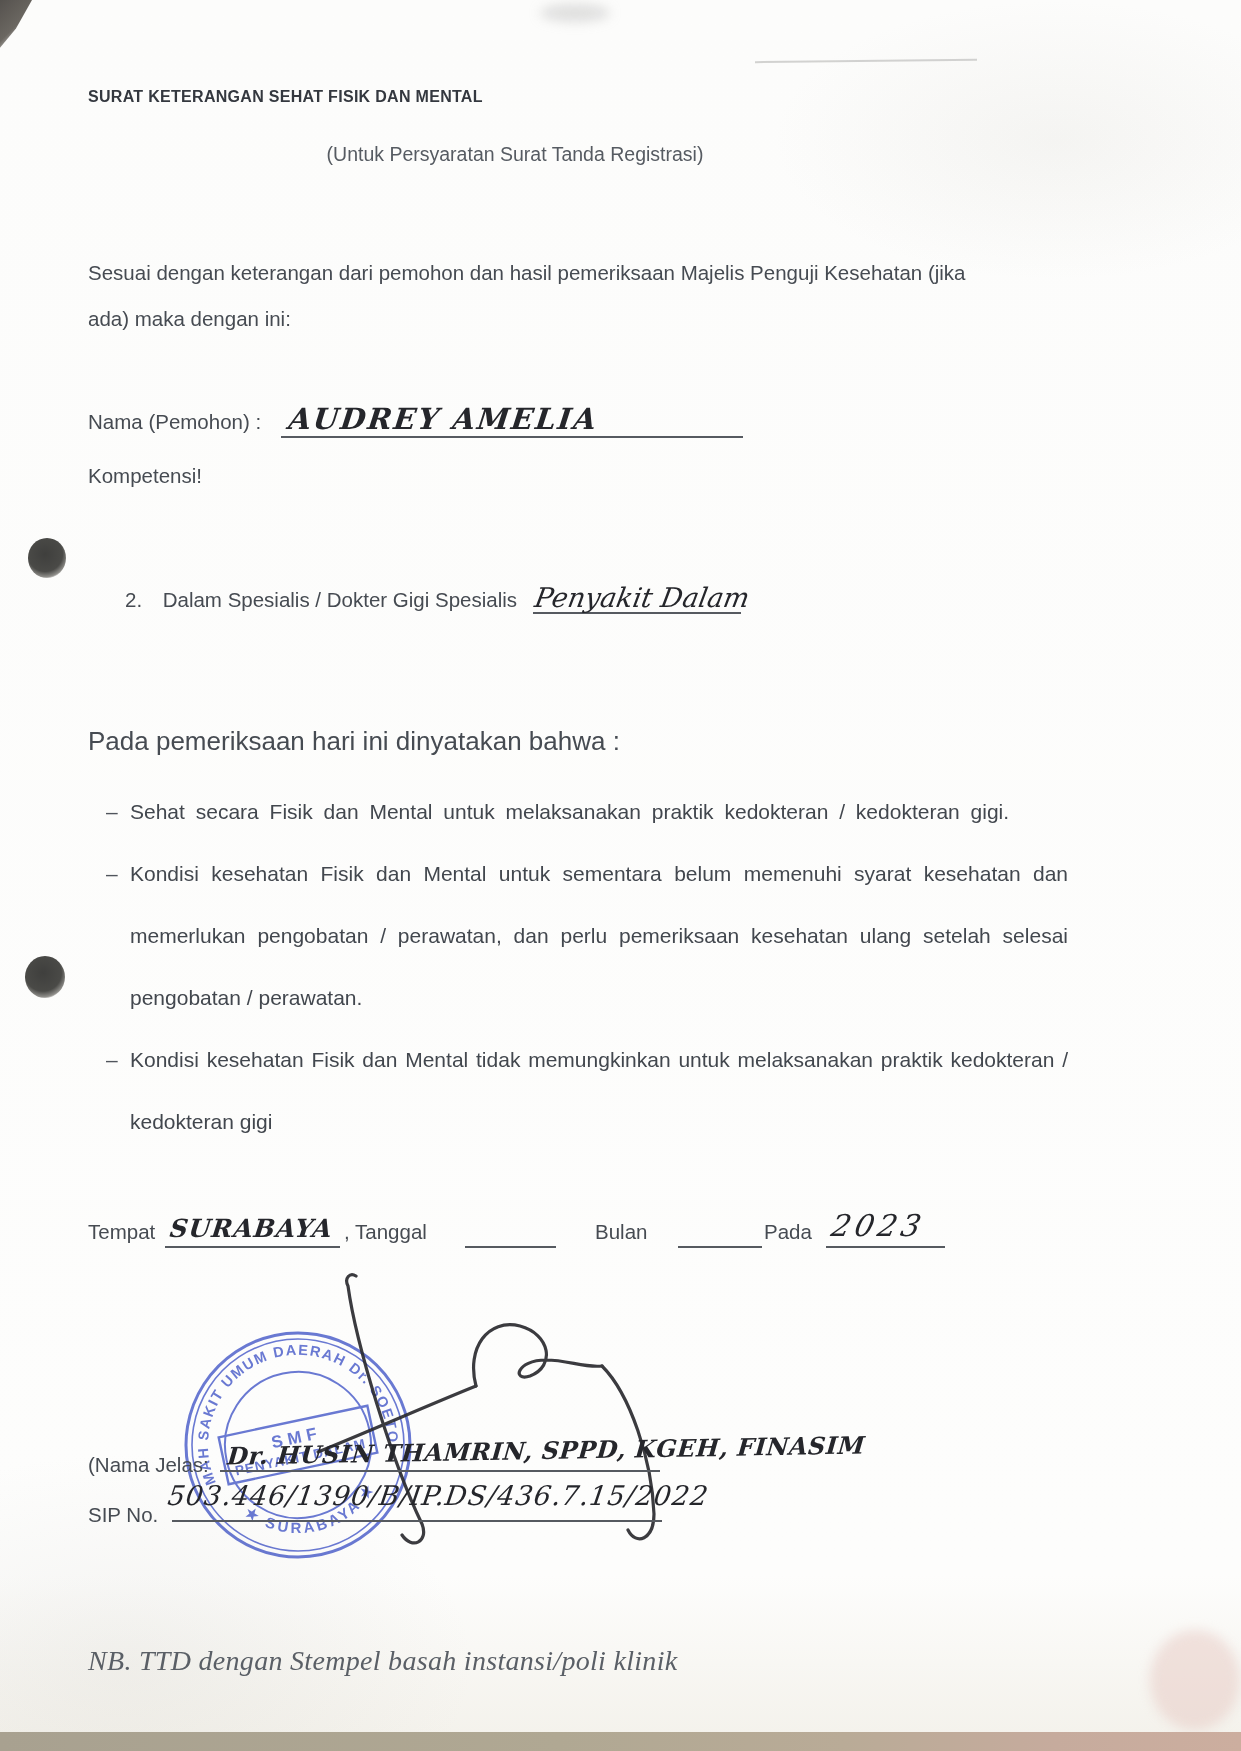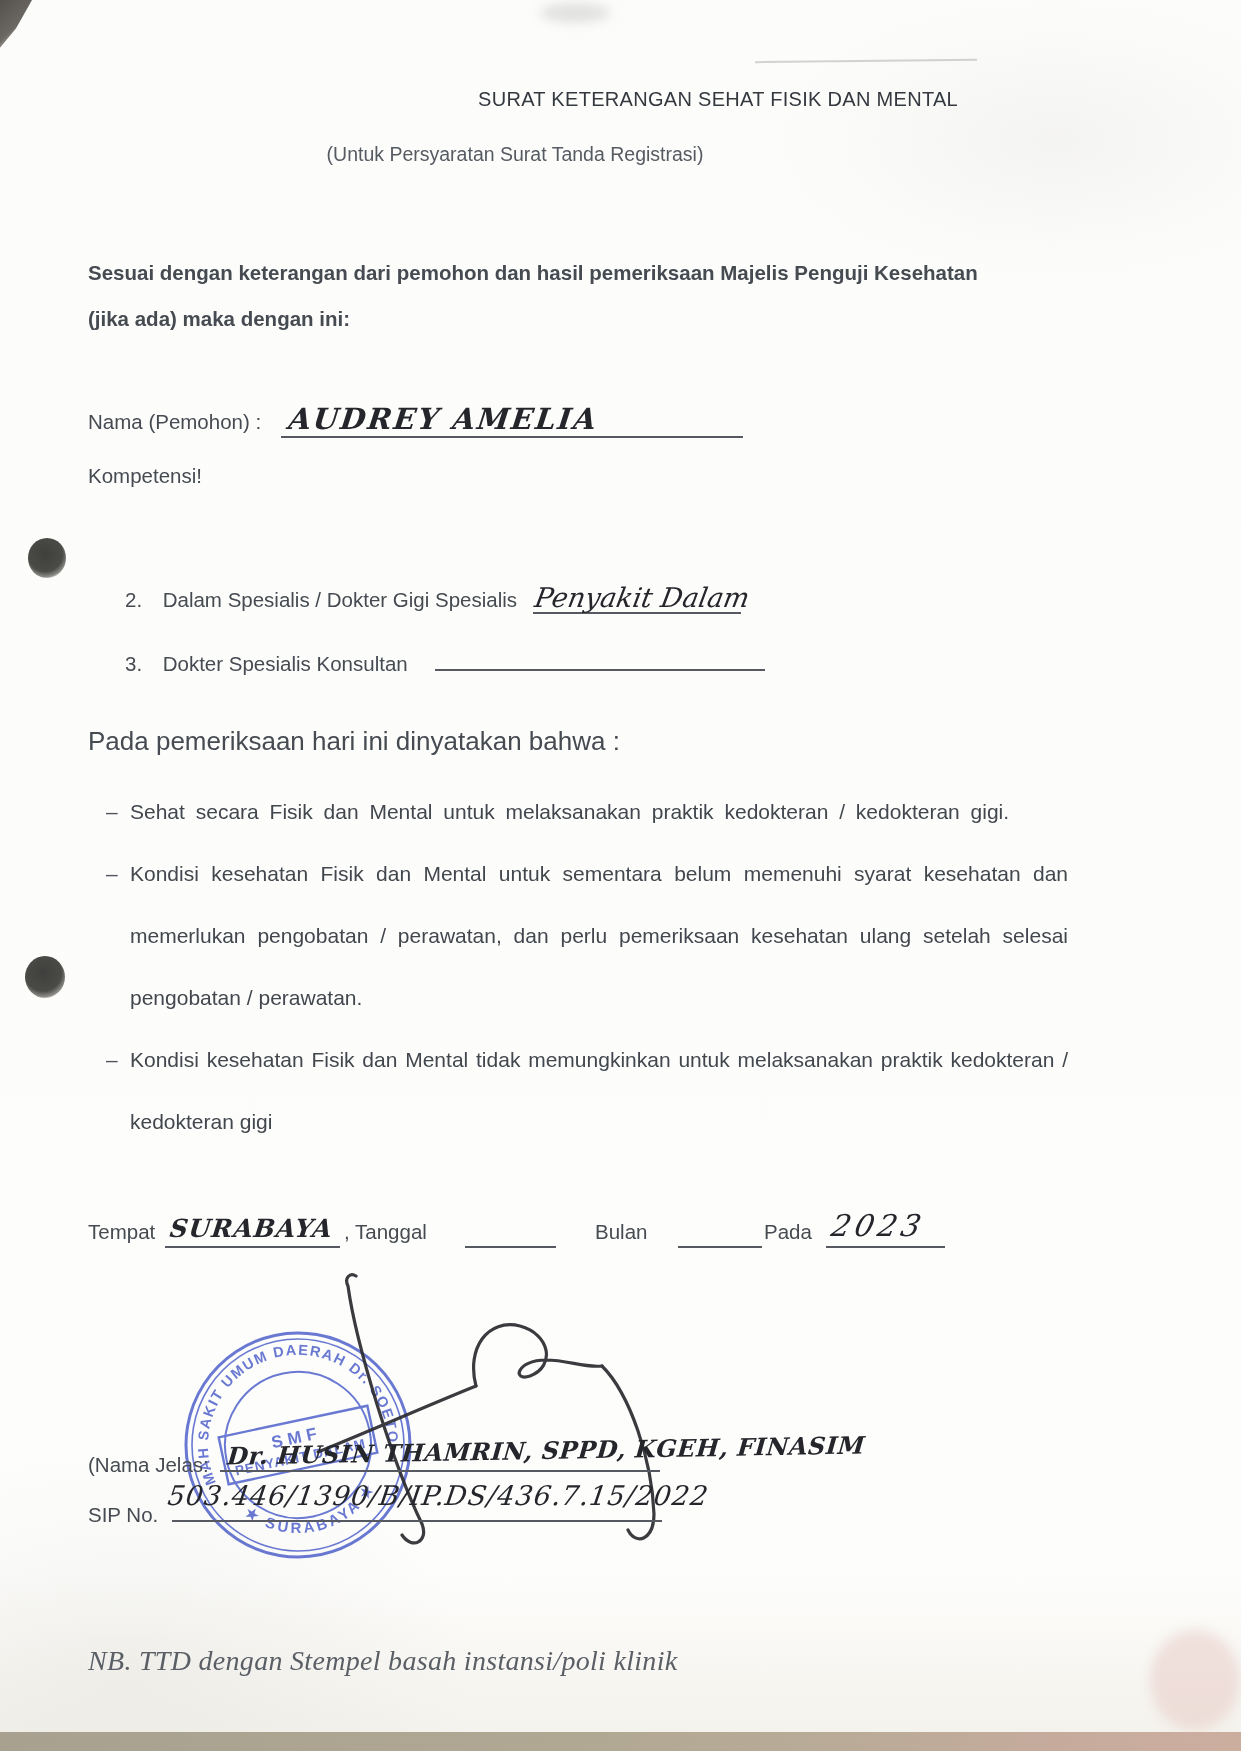--- a/index.html
+++ b/index.html
@@ -7,23 +7,23 @@
     position:relative; width:1241px; height:1751px; overflow:hidden;
     background:
       radial-gradient(ellipse 400px 200px at 85% 8%, rgba(210,208,200,.18), transparent 70%),
       radial-gradient(ellipse 500px 300px at 10% 95%, rgba(190,188,180,.15), transparent 70%),
       linear-gradient(180deg,#fcfcfb 0%, #fdfdfc 90%, #f4f2ec 99%);
     font-family:"Liberation Sans", sans-serif;
     color:#42474e;
   }
   .abs{position:absolute;}
   .printed{font-size:20.5px; line-height:1.2; color:#464b52;}
-  .title{font-weight:normal; font-size:20px; letter-spacing:.3px; color:#34383f; text-align:right;}
+  .title{font-weight:bold; font-size:16px; letter-spacing:.3px; color:#34383f; text-align:left;}
   .subtitle{font-size:19.5px; color:#565b62; text-align:center;}
-  .intro{width:900px; line-height:46px;font-weight:bold;}
+  .intro{width:900px; line-height:46px;}
   .row{white-space:nowrap;}
   .uline{display:inline-block; border-bottom:2px solid #565a60; vertical-align:baseline;}
   .hw{font-family:"DejaVu Serif", serif; font-style:italic; color:#25262b;}
   .hw-caps{display:inline-block; letter-spacing:2px; transform:skewX(-7deg); font-weight:bold;}
   .statements{width:962px; }
   .statement{display:flex; line-height:62px; font-size:21px;}
   .dash{width:24px; flex:0 0 24px; color:#50555c;}
   .statement p{margin:0; text-align:justify; flex:1;}
   .s1{word-spacing:5px;}
   .heading{font-size:26px;}
@@ -66,25 +66,20 @@
     <span>Nama (Pemohon) :</span>
     <span class="uline" style="width:462px; height:34px; margin-left:14px;"><span class="hw hw-caps" style="font-size:29px; margin-left:8px;">AUDREY AMELIA</span></span>
   </div>
 
   <div class="abs printed" style="left:88px; top:464px;">Kompetensi!</div>
 
   <div class="abs printed row" style="left:125px; top:582px;">
     <span style="display:inline-block;width:32px;">2.</span>
     <span>Dalam Spesialis / Dokter Gigi Spesialis</span>
     <span class="uline" style="width:208px; height:30px; margin-left:10px;"><span class="hw" style="display:inline-block; font-size:27px; transform:skewX(-10deg); margin-left:2px;">Penyakit Dalam</span></span>
-  </div>
-  <div class="abs printed row" style="left:125px; top:645px;">
-    <span style="display:inline-block;width:32px;">3.</span>
-    <span>Dokter Spesialis Konsultan</span>
-    <span class="uline" style="width:330px; height:24px; margin-left:22px;"></span>
   </div>
 
   <div class="abs printed heading" style="left:88px; top:726px;">Pada pemeriksaan hari ini dinyatakan bahwa :</div>
 
   <div class="abs statements" style="left:106px; top:781px;">
     <div class="statement">
       <span class="dash">–</span>
       <p class="s1">Sehat secara Fisik dan Mental untuk melaksanakan praktik kedokteran / kedokteran gigi.</p>
     </div>
     <div class="statement">

